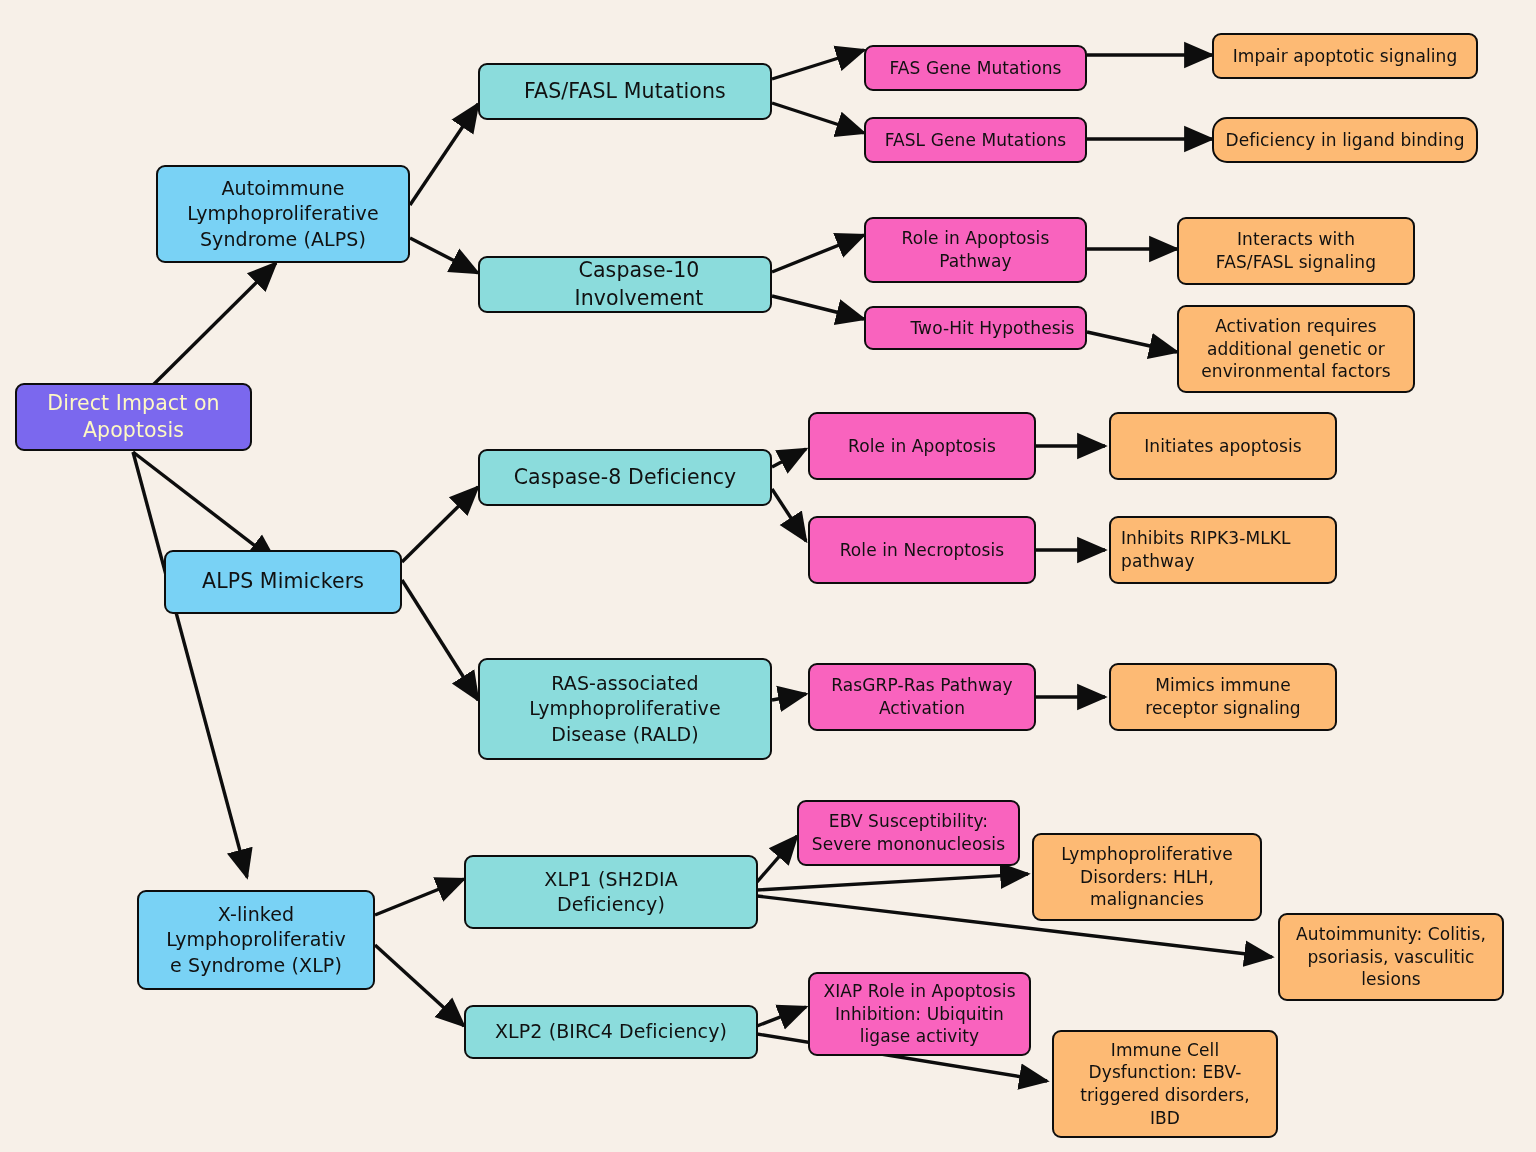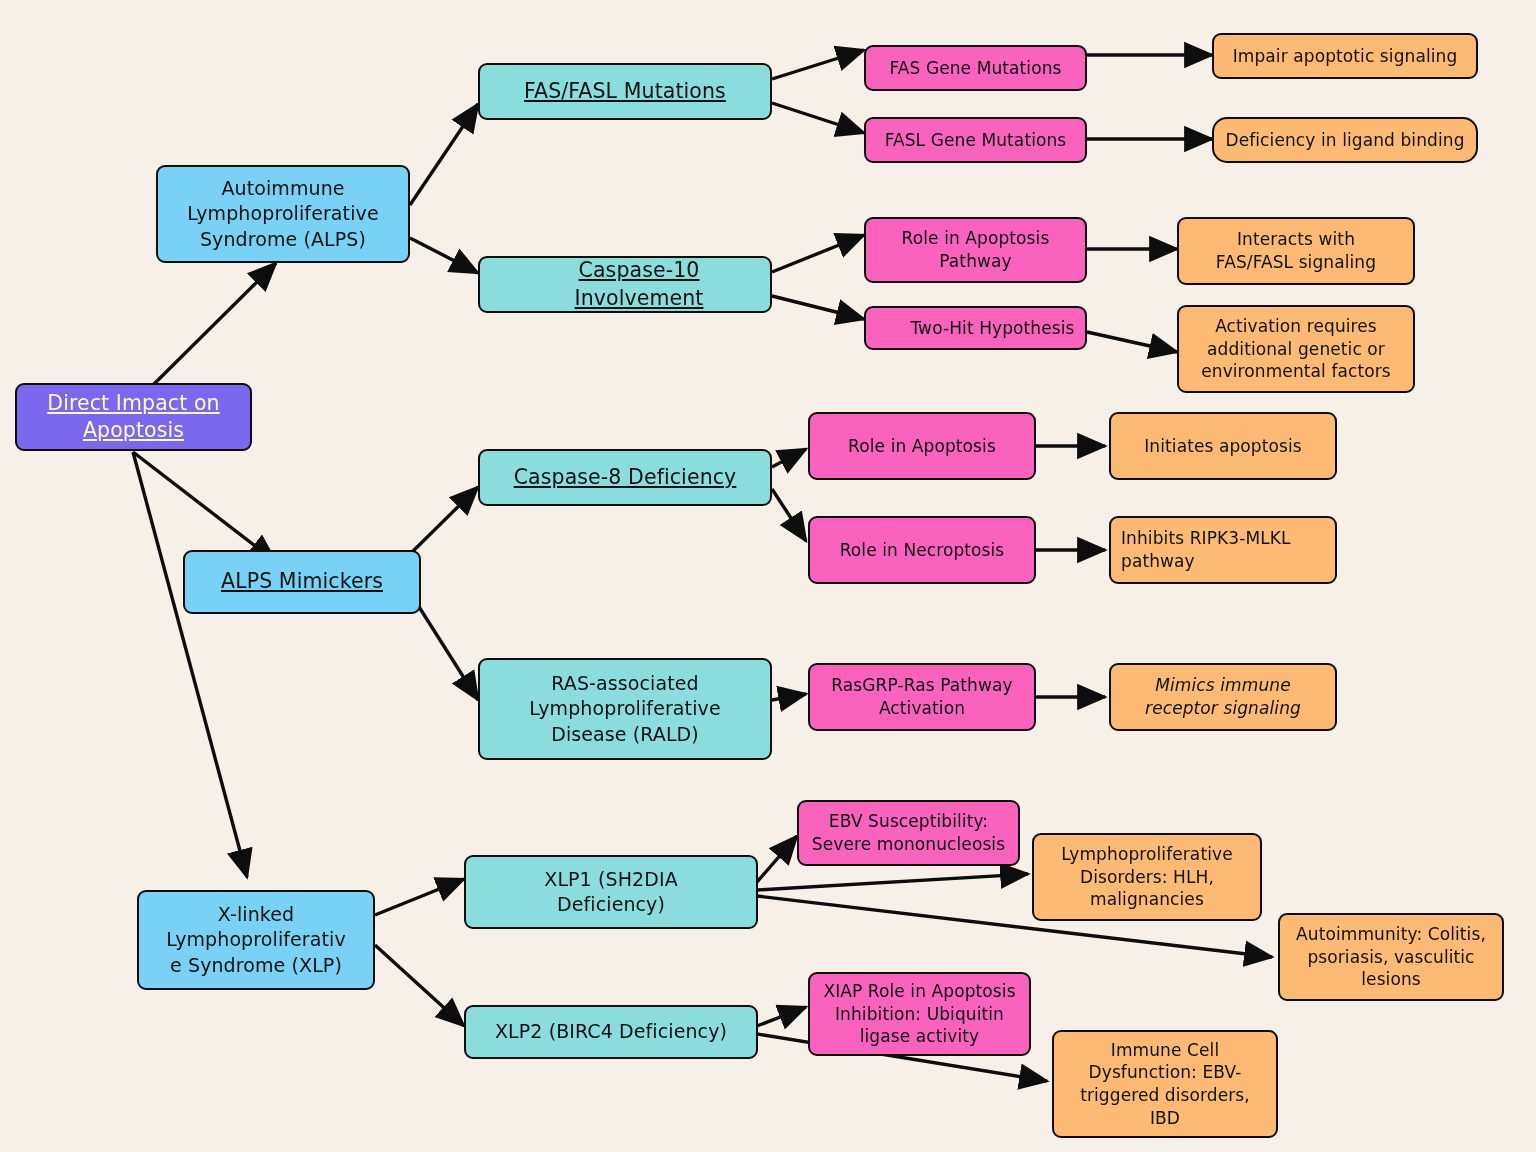--- a/index.html
+++ b/index.html
@@ -25,21 +25,21 @@
     color:#111111;
     padding:6px 10px;
     white-space:pre-line;
     letter-spacing:.1px;
   }
   .n-root{ background:#7B68EE; color:#fef9c3; }
   .n-blue{ background:#79D2F5; }
   .n-teal{ background:#8BDCDC; }
   .n-pink{ background:#F963BE; }
   .n-green{ background:#fdba74; }
-  .fs20{ font-size:20.5px;text-decoration:underline; }
+  .fs20{ font-size:20.5px; }
   .fs19{ font-size:19px; }
   .fs17{ font-size:17px; }
   .align-left{ justify-content:flex-start; text-align:left; }
 </style>
 </head>
 <body>
 
 <div id="canvas">
 
   <svg id="edges" viewBox="0 0 1536 1152" xmlns="http://www.w3.org/2000/svg">
@@ -108,21 +108,21 @@
     </g>
   </svg>
 
   <div class="node n-root fs20" style="left:15px;top:383px;width:237px;height:68px;">Direct Impact on
 Apoptosis</div>
 
   <div class="node n-blue fs19" style="left:156px;top:165px;width:254px;height:98px;">Autoimmune
 Lymphoproliferative
 Syndrome (ALPS)</div>
 
-  <div class="node n-blue fs20" style="left:164px;top:550px;width:238px;height:64px;margin-left:19px;">ALPS Mimickers</div>
+  <div class="node n-blue fs20" style="left:164px;top:550px;width:238px;height:64px;">ALPS Mimickers</div>
 
   <div class="node n-blue fs19" style="left:137px;top:890px;width:238px;height:100px;">X-linked
 Lymphoproliferativ
 e Syndrome (XLP)</div>
 
   <div class="node n-teal fs20" style="left:478px;top:63px;width:294px;height:57px;">FAS/FASL Mutations</div>
 
   <div class="node n-teal fs20" style="left:478px;top:256px;width:294px;height:57px;padding-left:38px;">Caspase-10 Involvement</div>
 
   <div class="node n-teal fs20" style="left:478px;top:449px;width:294px;height:57px;">Caspase-8 Deficiency</div>
@@ -168,21 +168,21 @@
 
   <div class="node n-green fs17" style="left:1177px;top:305px;width:238px;height:88px;">Activation requires
 additional genetic or
 environmental factors</div>
 
   <div class="node n-green fs17" style="left:1109px;top:412px;width:228px;height:68px;">Initiates apoptosis</div>
 
   <div class="node n-green fs17 align-left" style="left:1109px;top:516px;width:228px;height:68px;">Inhibits RIPK3-MLKL
 pathway</div>
 
-  <div class="node n-green fs17" style="left:1109px;top:663px;width:228px;height:68px;font-style:italic;">Mimics immune
+  <div class="node n-green fs17" style="left:1109px;top:663px;width:228px;height:68px;">Mimics immune
 receptor signaling</div>
 
   <div class="node n-green fs17" style="left:1032px;top:833px;width:230px;height:88px;">Lymphoproliferative
 Disorders: HLH,
 malignancies</div>
 
   <div class="node n-green fs17" style="left:1278px;top:913px;width:226px;height:88px;">Autoimmunity: Colitis,
 psoriasis, vasculitic
 lesions</div>
 

